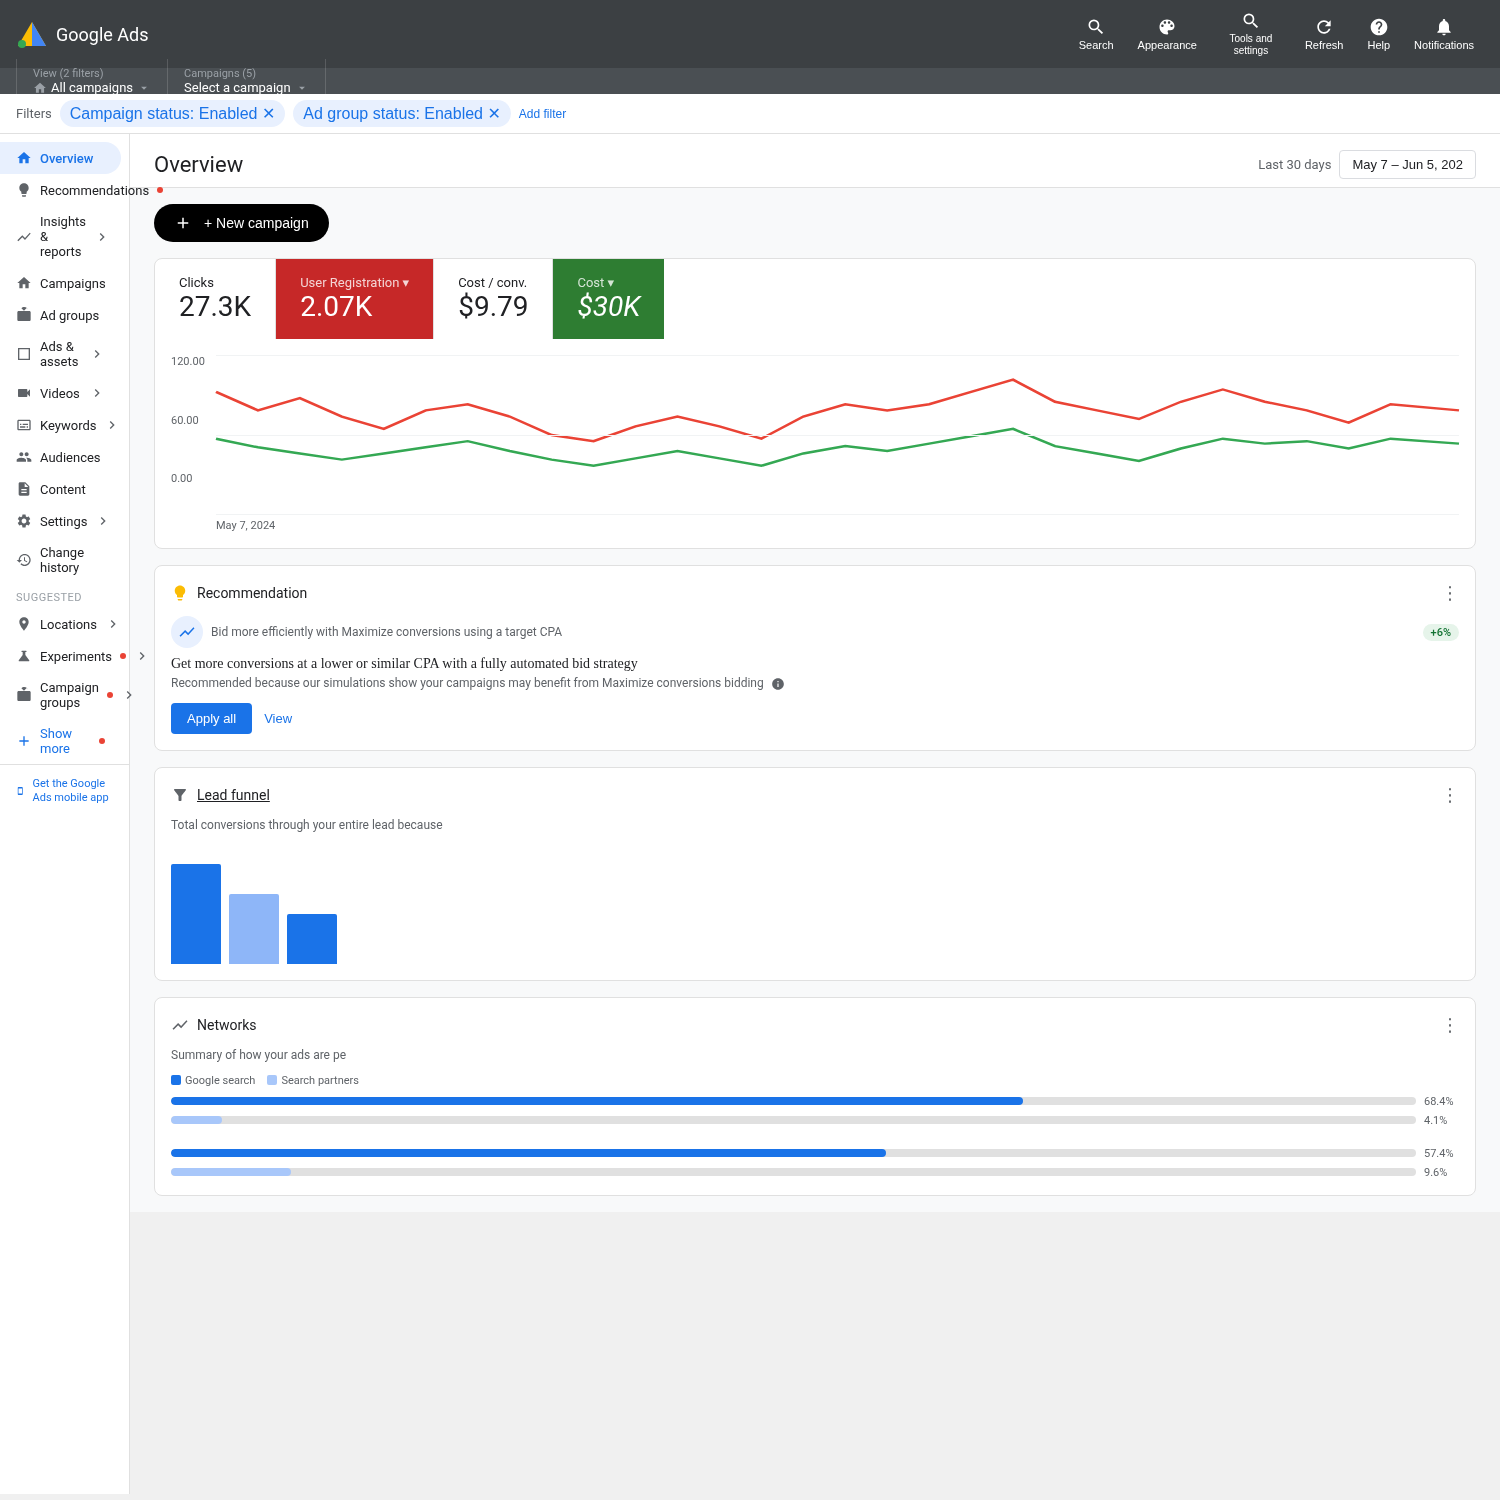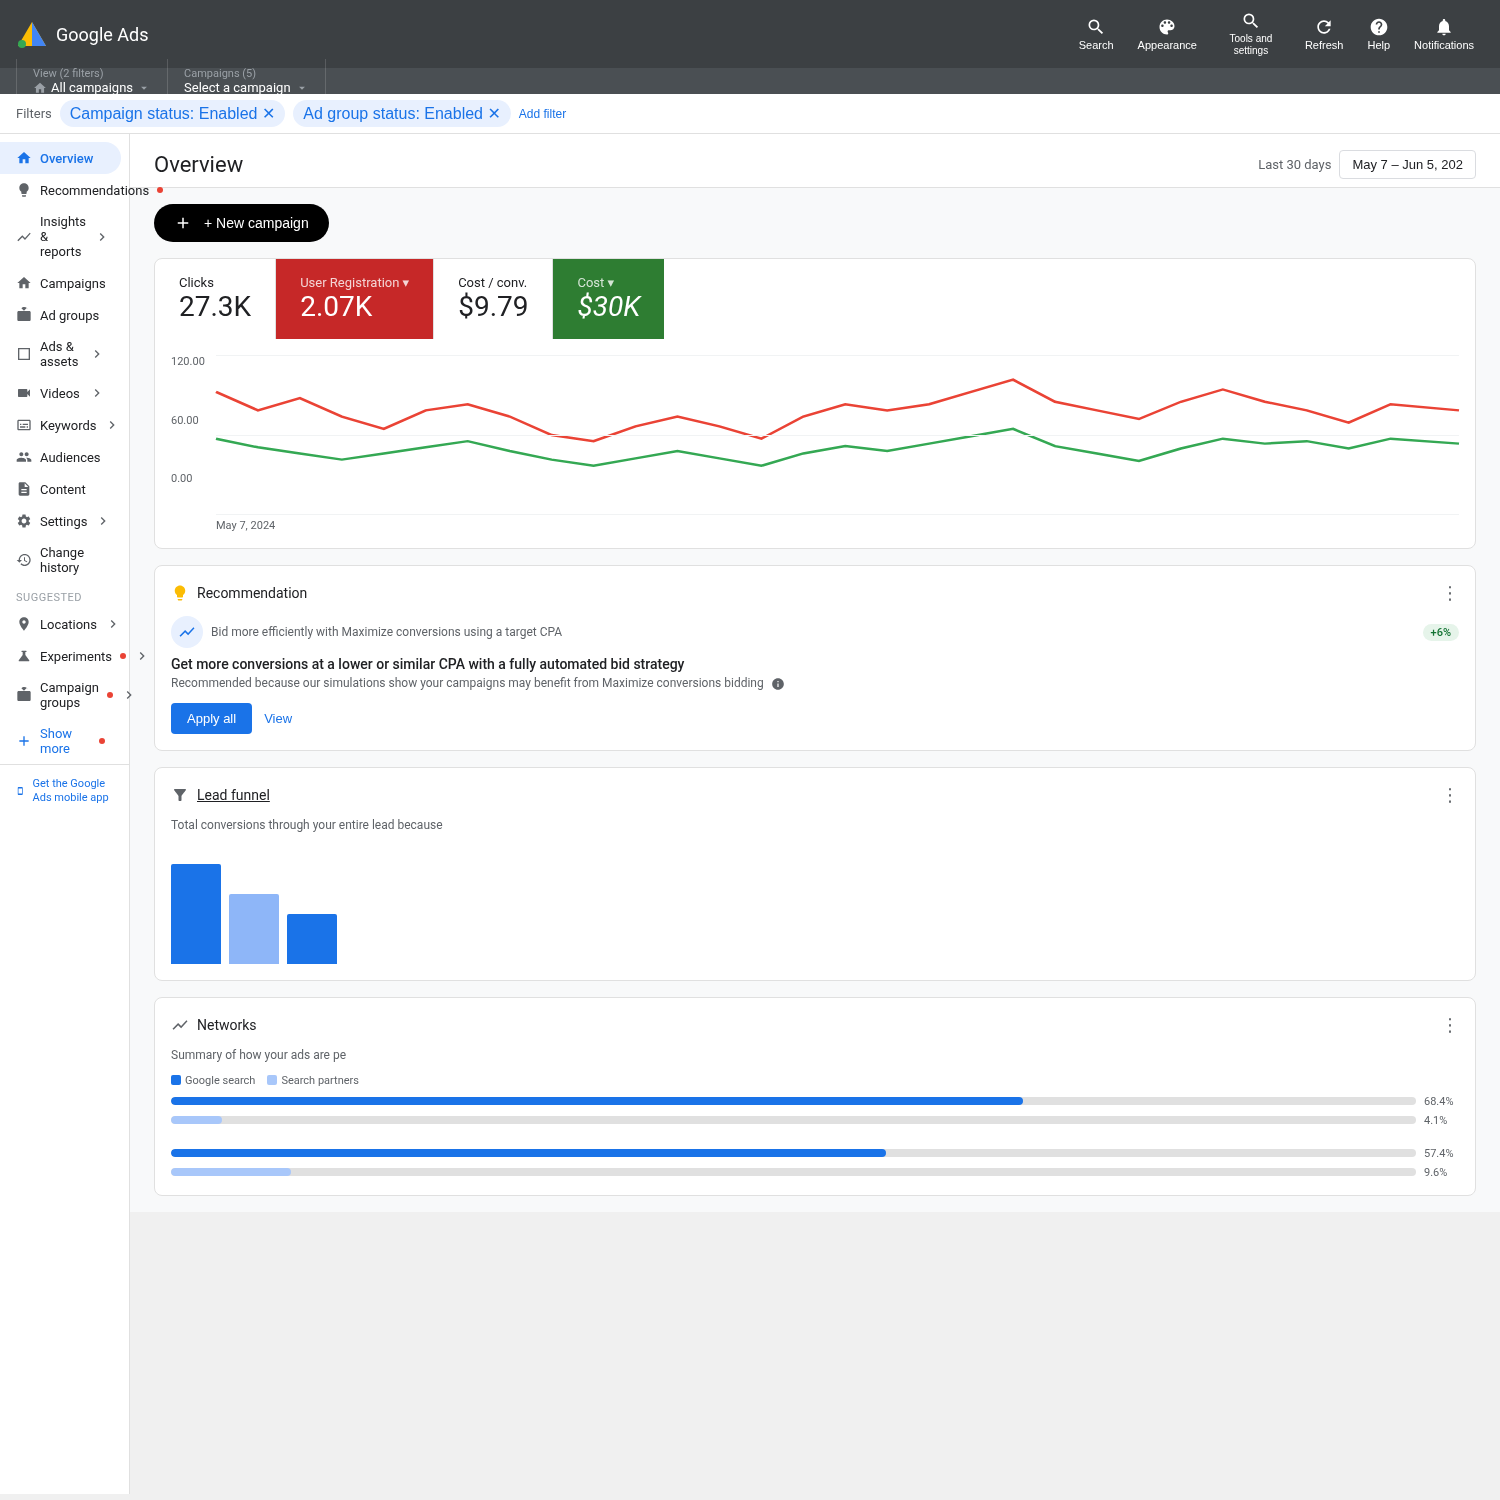--- a/index.html
+++ b/index.html
@@ -130,21 +130,21 @@
       display: flex; align-items: center; justify-content: space-between;
       margin-bottom: 12px;
     }
     .bottom-card-title { display: flex; align-items: center; gap: 8px; font-size: 14px; color: #202124; }
     .bottom-card-menu { background: none; border: none; cursor: pointer; color: #5f6368; font-size: 18px; }
 
     
     .rec-badge { background: #e6f4ea; color: #137333; padding: 2px 8px; border-radius: 12px; font-size: 11px; font-weight: 500; }
     .rec-icon-row { display: flex; align-items: center; gap: 8px; margin-bottom: 8px; }
     .rec-icon { width: 32px; height: 32px; background: #e8f0fe; border-radius: 50%; display: flex; align-items: center; justify-content: center; }
-    .rec-headline { font-size: 14px; font-weight: 500; margin-bottom: 4px; }
+    .rec-headline { font-size: 14px; font-weight: 500; margin-bottom: 4px; font-family: Liberation Serif, serif; }
     .rec-desc { font-size: 12px; color: #5f6368; margin-bottom: 12px; }
     .rec-actions { display: flex; align-items: center; gap: 12px; }
     .apply-all-btn {
       background: #1a73e8; color: #fff; border: none; border-radius: 4px;
       padding: 8px 16px; font-size: 13px; cursor: pointer;
     }
     .view-btn { background: none; border: none; color: #1a73e8; font-size: 13px; cursor: pointer; }
     .lead-funnel-subtitle { font-size: 12px; color: #5f6368; margin-bottom: 12px; }
     .funnel-bars { display: flex; gap: 8px; align-items: flex-end; height: 120px; }
     .funnel-bar {

